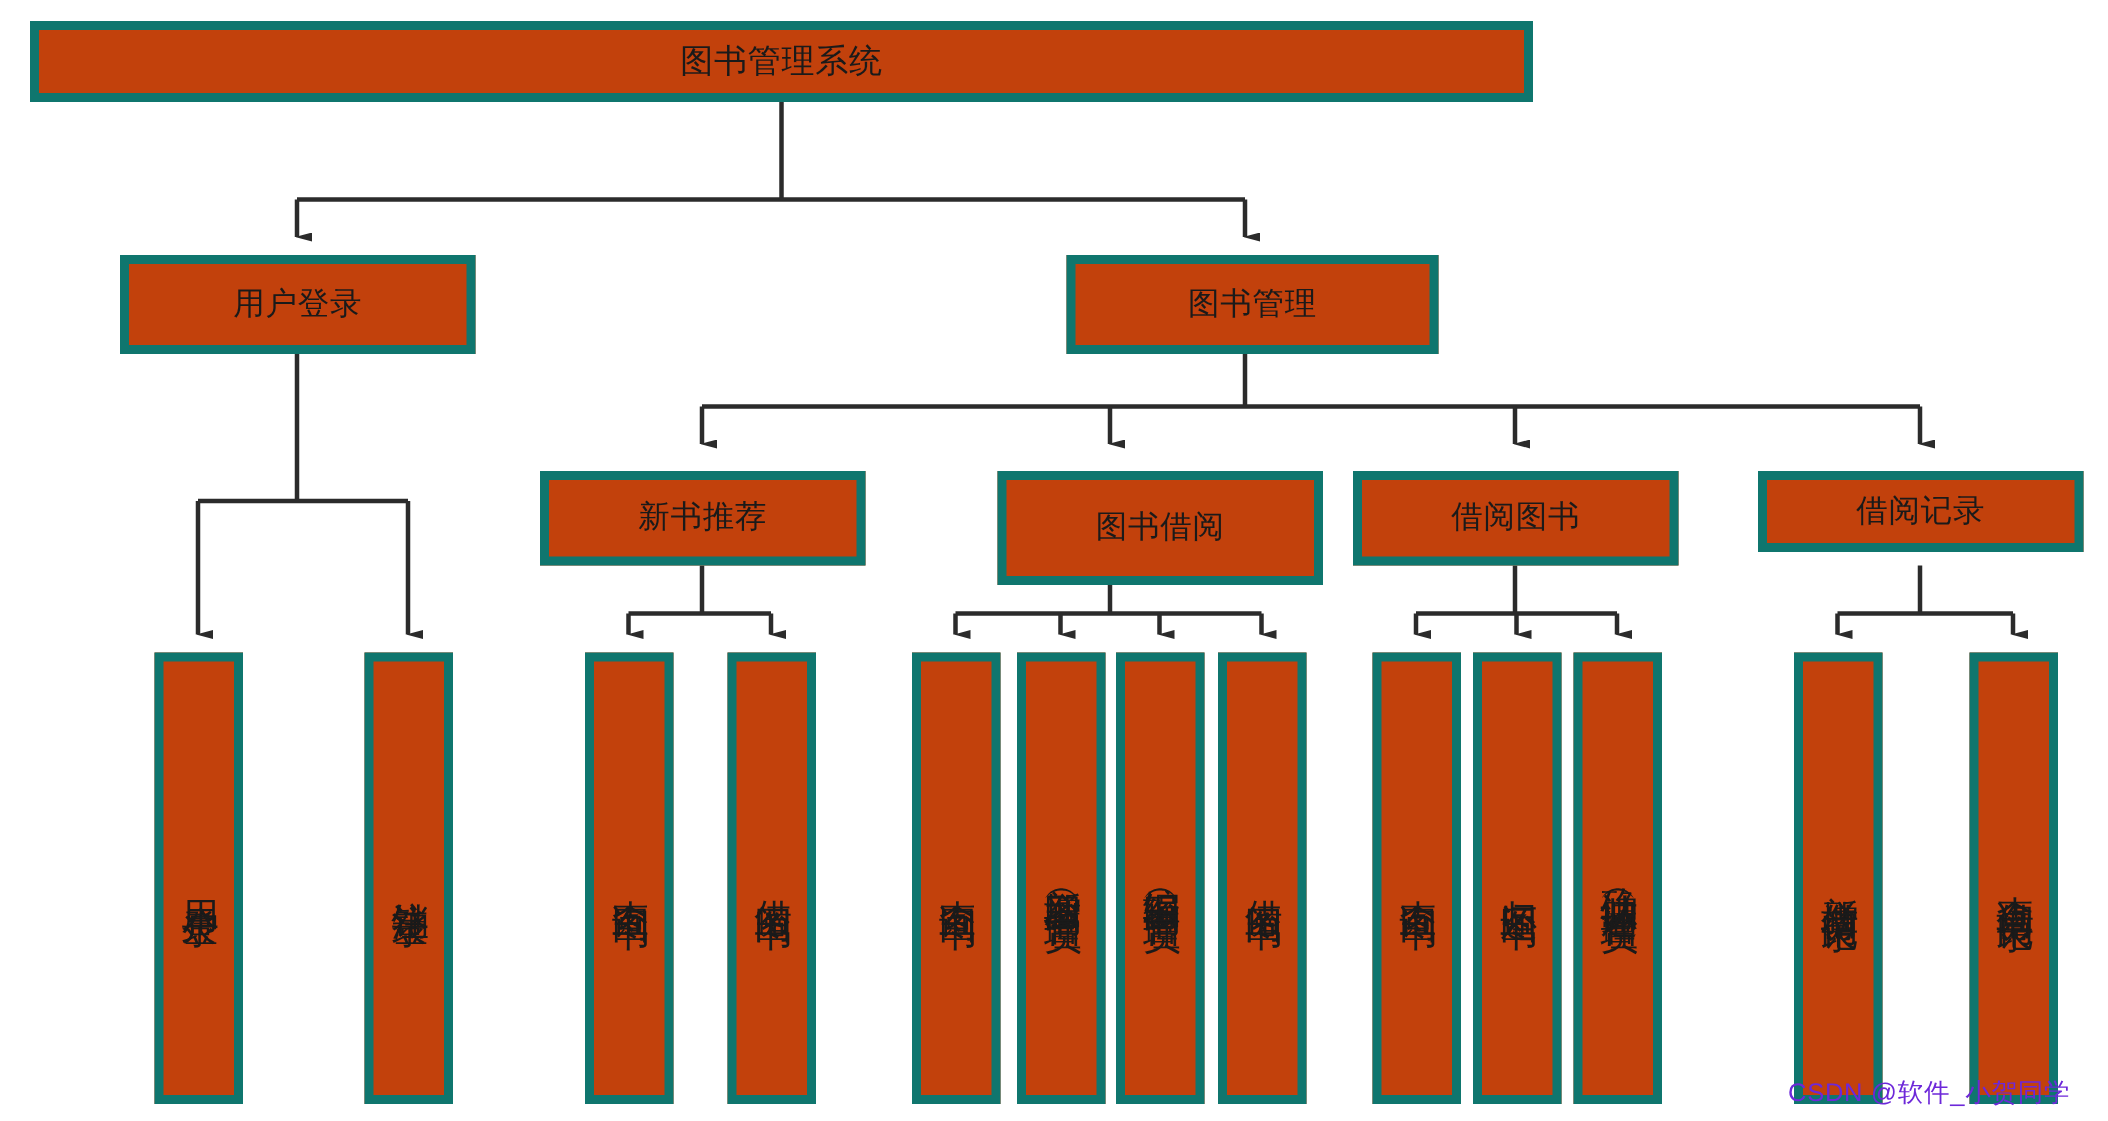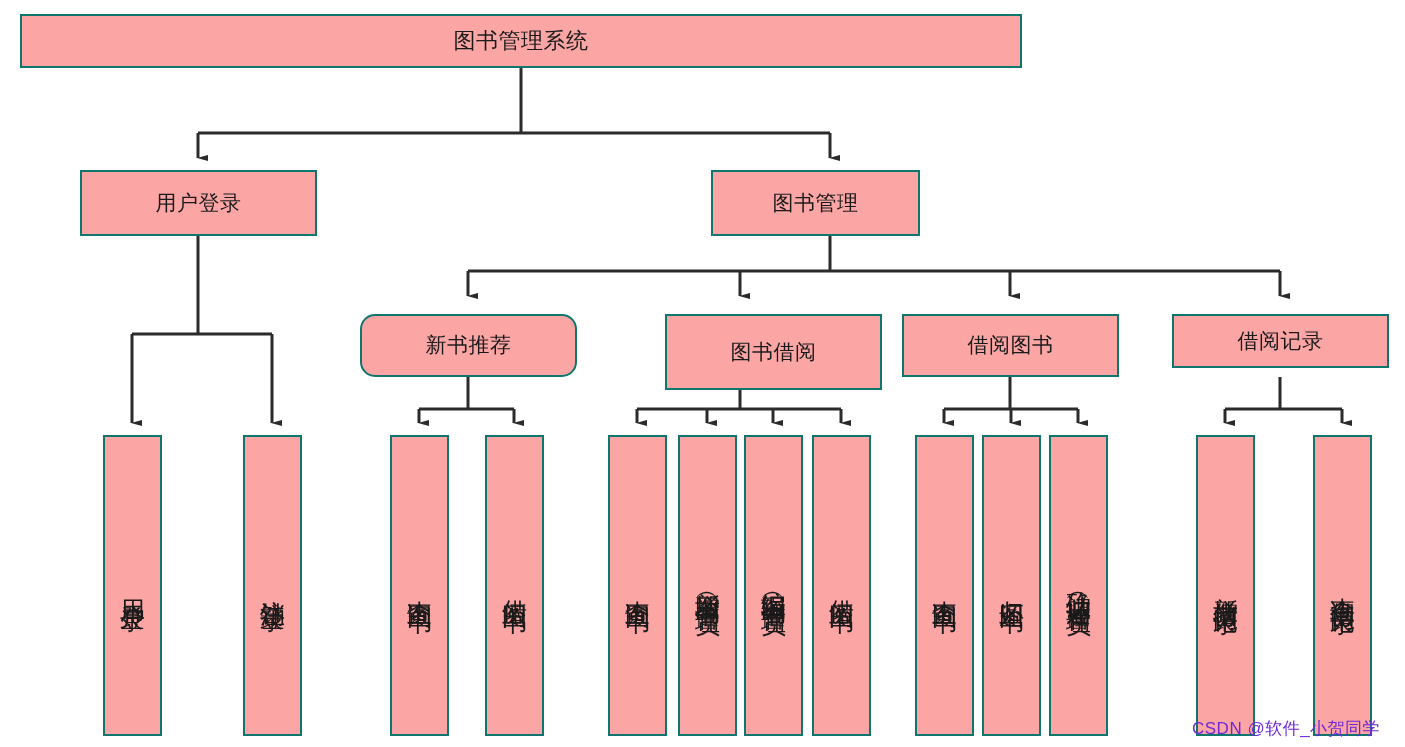--- a/index.html
+++ b/index.html
@@ -22,22 +22,22 @@
     position: absolute;
     left: 0;
     top: 0;
     width: 1405px;
     height: 747px;
     pointer-events: none;
   }
   .node {
     position: absolute;
     box-sizing: border-box;
-    background: #fca5a5;
-    border: 2px solid #0f766e;
+    background: #c2410c;
+    border: 6px solid #0f766e;
     display: flex;
     align-items: center;
     justify-content: center;
     color: #1a1a1a;
   }
   .node .label {
     white-space: nowrap;
     line-height: 1.05;
     letter-spacing: 0.5px;
   }
@@ -120,25 +120,25 @@
     </g>
   </svg>
 
   <div class="node horizontal" id="root-node" style="left:20px; top:14px; width:1002px; height:54px;">
     <span class="label">图书管理系统</span>
   </div>
 
   <div class="node horizontal" style="left:80px; top:170px; width:237px; height:66px;">
     <span class="label">用户登录</span>
   </div>
-  <div class="node horizontal" style="left:711px; top:170px; width:209px; height:66px;">
+  <div class="node horizontal" style="left:711px; top:170px; width:248px; height:66px;">
     <span class="label">图书管理</span>
   </div>
 
-  <div class="node horizontal" style="left:360px; top:314px; width:217px; height:63px;border-radius:15px;">
+  <div class="node horizontal" style="left:360px; top:314px; width:217px; height:63px;">
     <span class="label">新书推荐</span>
   </div>
   <div class="node horizontal" style="left:632px; top:314px; width:217px; height:76px;margin-left:33px;">
     <span class="label">图书借阅</span>
   </div>
   <div class="node horizontal" style="left:902px; top:314px; width:217px; height:63px;">
     <span class="label">借阅图书</span>
   </div>
   <div class="node horizontal" style="left:1172px; top:314px; width:217px; height:54px;">
     <span class="label">借阅记录</span>

